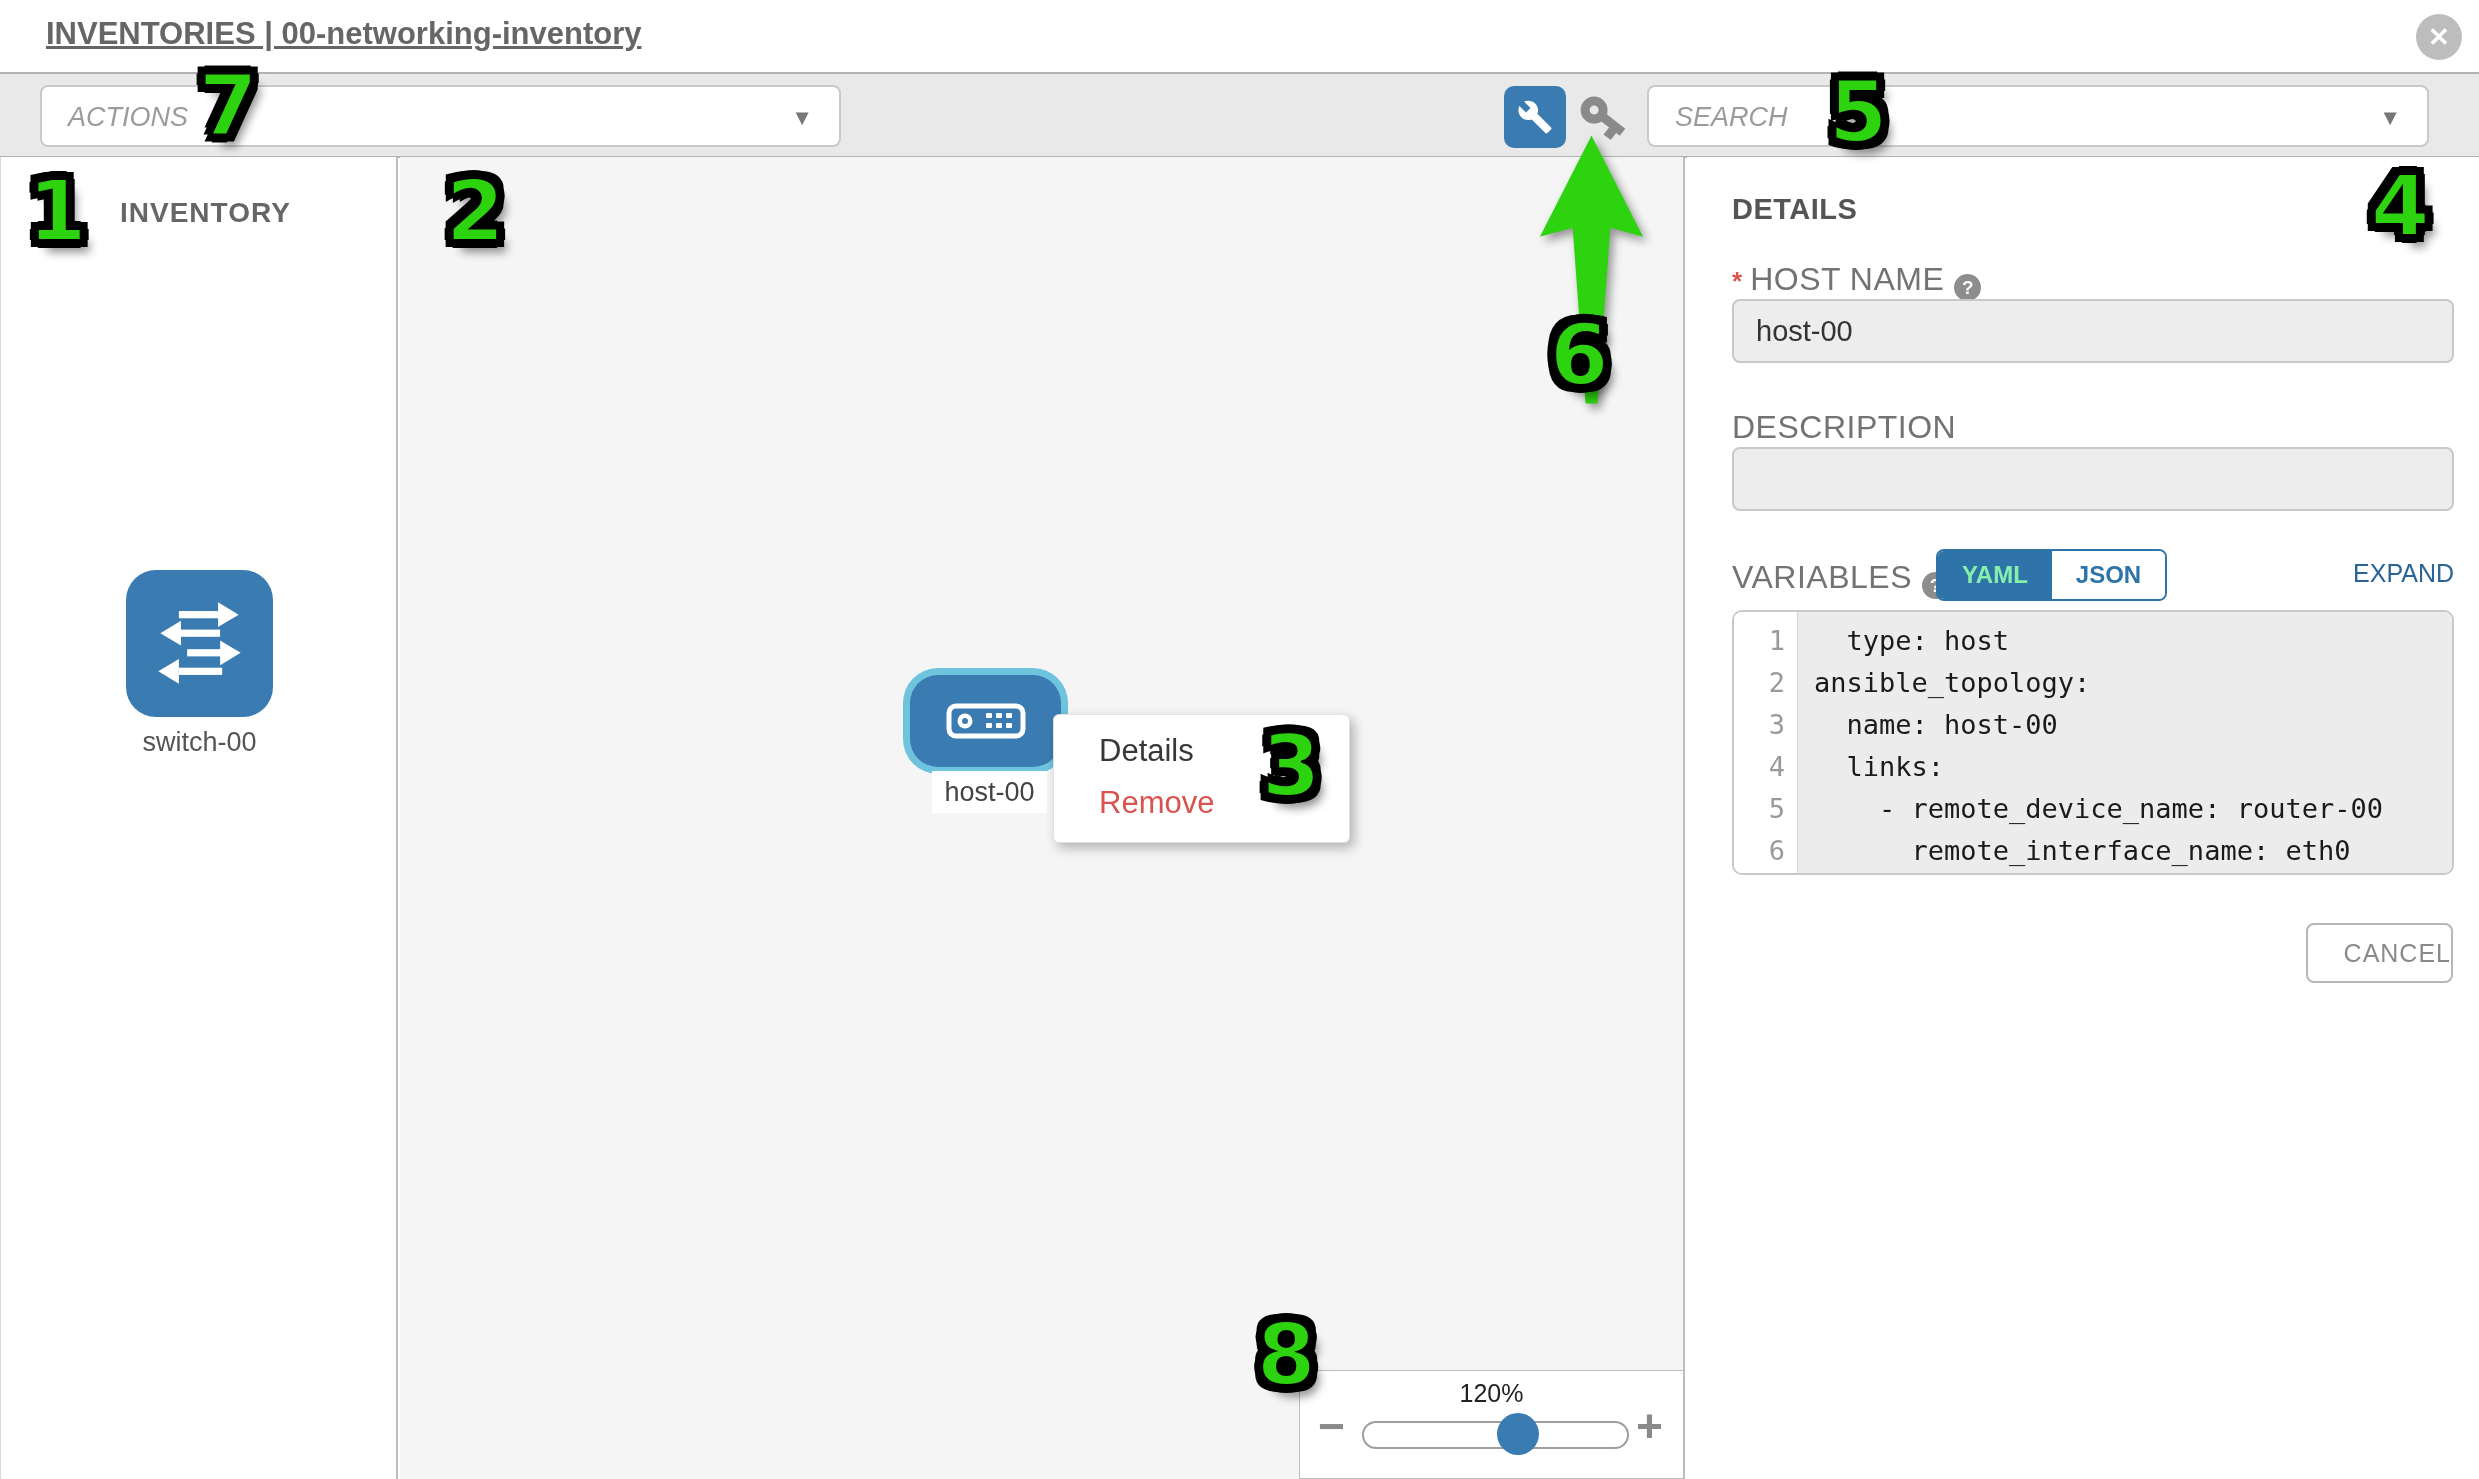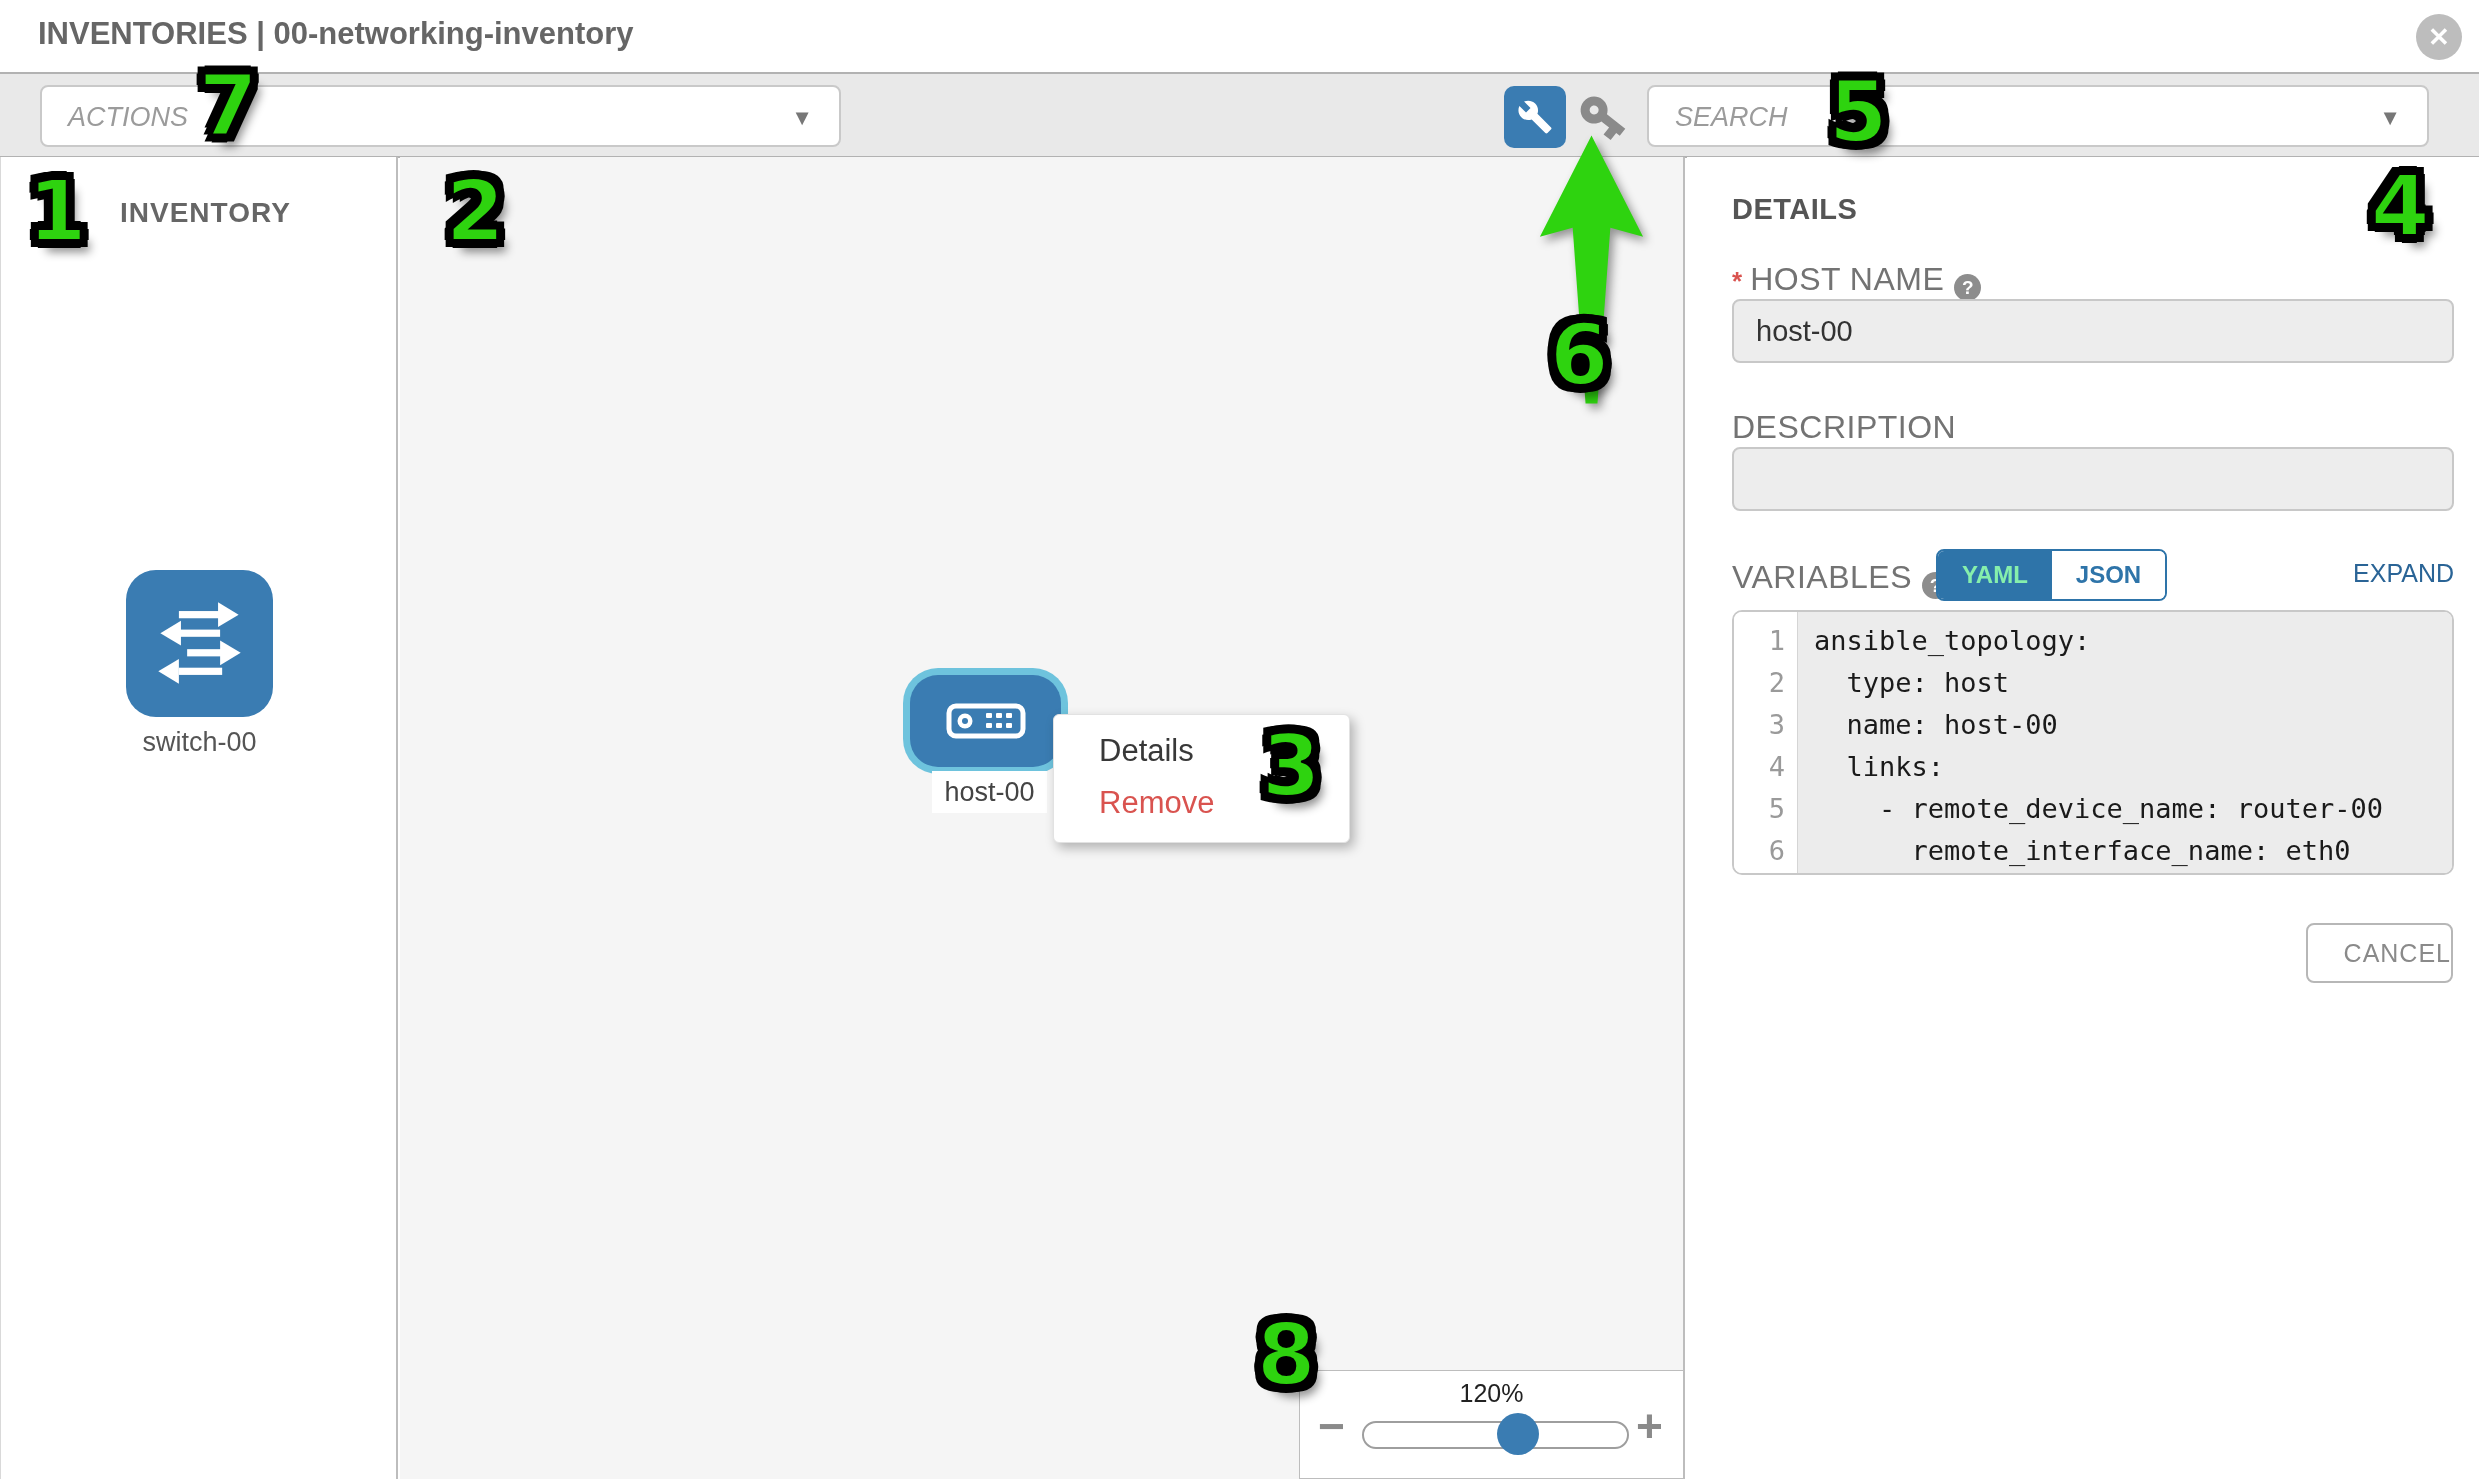--- a/index.html
+++ b/index.html
@@ -1,21 +1,21 @@
 <!DOCTYPE html>
 <html><head>
 <meta charset="utf-8">
 <style>
   * { margin:0; padding:0; box-sizing:border-box; }
   html,body { width:2480px; height:1480px; overflow:hidden; background:#fff;
               font-family:"Liberation Sans", sans-serif; }
 
   
   #app-header { position:absolute; left:0; top:0; width:2480px; height:72px; background:#fff; }
-  #page-title { position:absolute; left:38px; top:16px; font-size:31px; font-weight:bold; color:#666; }
+  #page-title { position:absolute; left:46px; top:16px; font-size:31px; font-weight:bold; color:#666;text-decoration:underline; }
   #close-btn { position:absolute; left:2416px; top:14px; width:46px; height:46px; border-radius:50%;
                background:#bdbdbd; color:#fff; font-size:26px; font-weight:bold; text-align:center;
                line-height:46px; cursor:pointer; }
 
   
   #toolbar { position:absolute; left:0; top:72px; width:2480px; height:86px; background:#e9e9e9;
              border-top:2px solid #b2b2b2; border-bottom:2px solid #b2b2b2; }
   .dropdown { position:absolute; height:62px; background:#fff; border:2px solid #c9c9c9;
               border-radius:8px; }
   .dropdown .dd-label { position:absolute; left:26px; top:15px; font-size:27px; color:#9b9b9b;font-style:italic; }
@@ -235,22 +235,22 @@
     <div id="code-gutter">
       <div class="gut-num">1</div>
       <div class="gut-num">2</div>
       <div class="gut-num">3</div>
       <div class="gut-num">4</div>
       <div class="gut-num">5</div>
       <div class="gut-num">6</div>
       <div class="gut-num">7</div>
     </div>
     <div id="code-body">
+      <div class="code-line">  type: host</div>
       <div class="code-line">ansible_topology:</div>
-      <div class="code-line">  type: host</div>
       <div class="code-line">  name: host-00</div>
       <div class="code-line">  links:</div>
       <div class="code-line">    - remote_device_name: router-00</div>
       <div class="code-line">      remote_interface_name: eth0</div>
     </div>
   </div>
 
   <div id="cancel-btn">CANCEL</div>
 </div>
 

